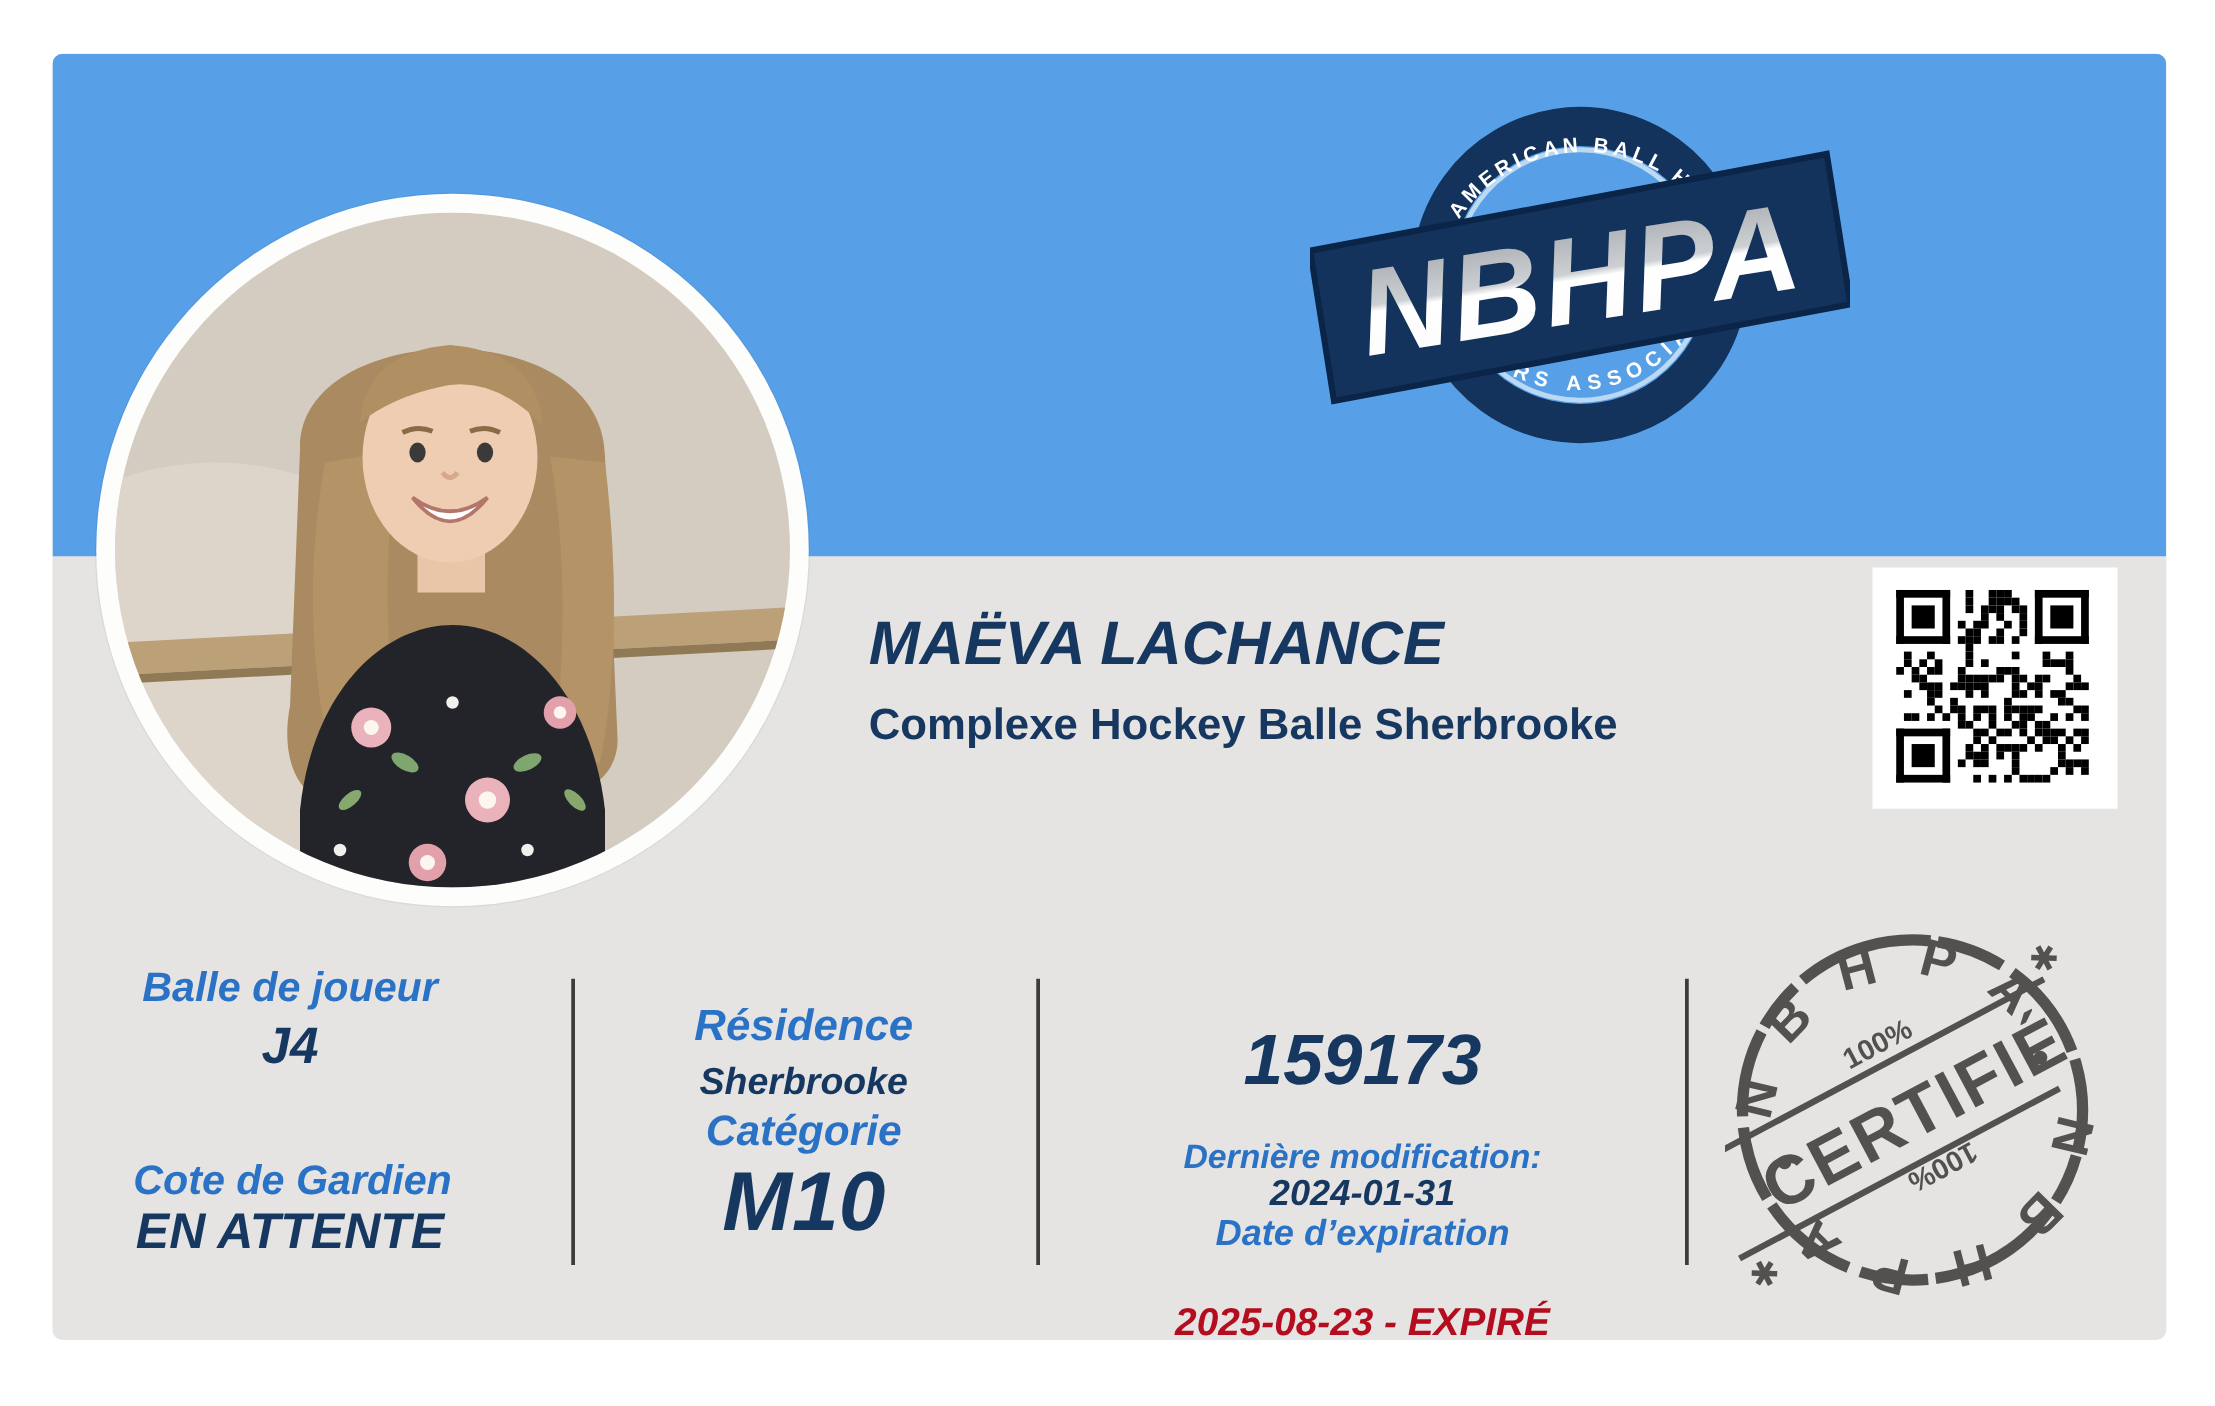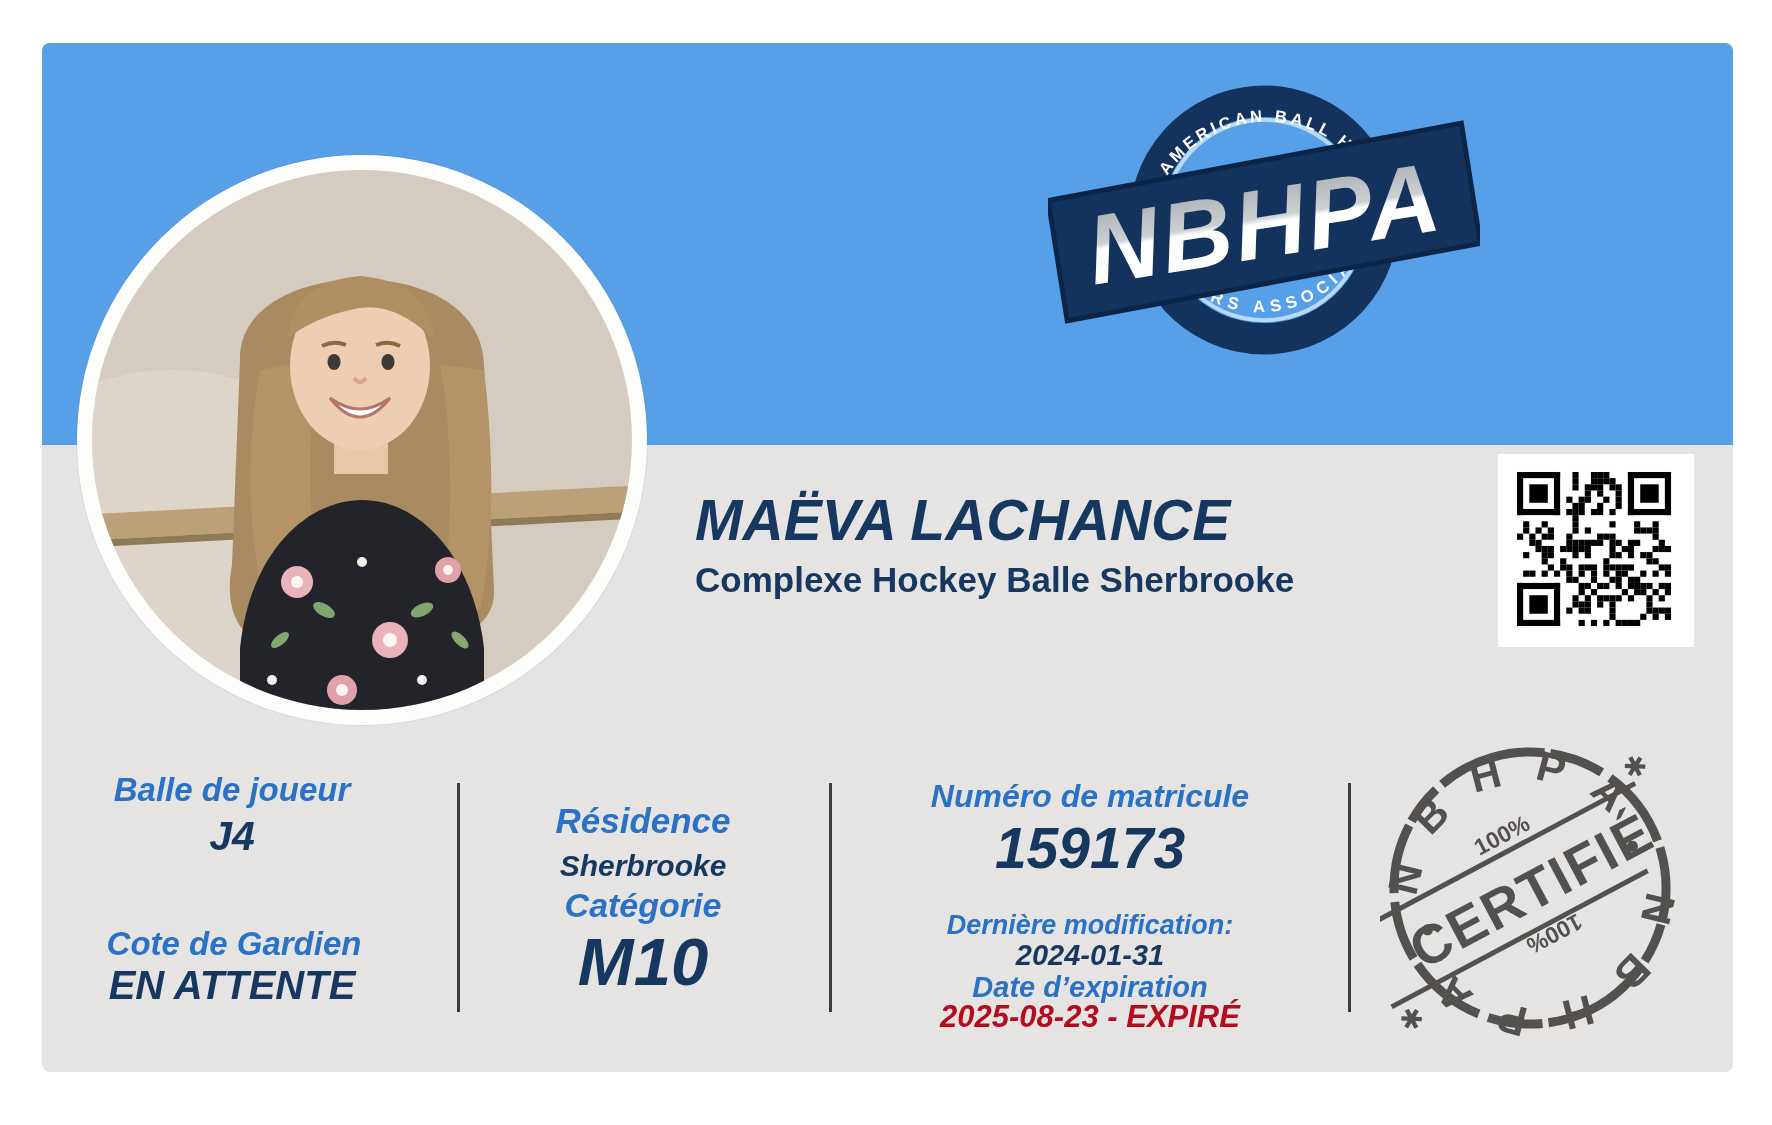--- a/index.html
+++ b/index.html
@@ -4,33 +4,33 @@
 <style>
   html,body{margin:0;padding:0;background:#ffffff;}
   .page{position:relative;width:1772px;height:1125px;background:#ffffff;overflow:hidden;
         font-family:"Liberation Sans",sans-serif;}
   .card{position:absolute;left:42px;top:43px;width:1691px;height:1029px;background:#e5e4e2;
         border-radius:8px;overflow:hidden;}
   .band{position:absolute;left:0;top:0;width:100%;height:402px;background:#57a0e8;}
   .photo-ring{position:absolute;left:35px;top:112px;width:570px;height:570px;border-radius:50%;
         background:#fdfdfc;box-shadow:0 0 0 1px rgba(0,0,0,.05);}
   .photo-ring svg{position:absolute;left:15px;top:15px;border-radius:50%;}
-  .player-name{position:absolute;left:653px;top:444px;font-size:57px;font-weight:800;font-style:italic;
+  .player-name{position:absolute;left:653px;top:444px;font-size:49px;font-weight:800;font-style:italic;
         color:#16375f;white-space:nowrap;letter-spacing:0px;text-align:center;}
   .player-org{position:absolute;left:653px;top:517px;font-size:35px;font-weight:700;
         color:#16375f;white-space:nowrap;}
   .qr-box{position:absolute;left:1456px;top:411px;width:196px;height:193px;background:#ffffff;}
   .qr-box svg{position:absolute;left:17px;top:16px;}
   .divider{position:absolute;top:740px;width:3px;height:229px;background:#3c3c3c;}
   .d1{left:415px;} .d2{left:787px;} .d3{left:1306px;}
   .cell{position:absolute;transform:translateX(-50%);white-space:nowrap;text-align:center;
         font-style:italic;font-weight:700;}
   .lbl{color:#2a72c6;}
   .val{color:#16375f;}
-  .red{color:#b40d1f;}
+  .red{color:#b40d1f;margin-top:41px;}
   .logo{position:absolute;left:1006px;top:19px;}
   .stamp{position:absolute;left:1338px;top:695px;opacity:.88;}
   svg text{font-family:"Liberation Sans",sans-serif;}
 </style>
 </head>
 <body>
 
 <div class="page">
   <div class="card">
 
@@ -320,21 +320,20 @@
     <div class="cell lbl" style="left:190px;top:728px;font-size:33px;">Balle de joueur</div>
     <div class="cell val" style="left:190px;top:770px;font-size:41px;">J4</div>
     <div class="cell lbl" style="left:192px;top:882px;font-size:33px;">Cote de Gardien</div>
     <div class="cell val" style="left:190px;top:920px;font-size:40px;">EN ATTENTE</div>
 
     <div class="cell lbl" style="left:601px;top:758px;font-size:35px;">Résidence</div>
     <div class="cell val" style="left:601px;top:806px;font-size:30px;">Sherbrooke</div>
     <div class="cell lbl" style="left:601px;top:843px;font-size:34px;">Catégorie</div>
     <div class="cell val" style="left:601px;top:880px;font-size:67px;">M10</div>
 
-    <div class="cell lbl" style="left:1048px;top:735px;font-size:32px;">Numéro de matricule</div>
     <div class="cell val" style="left:1048px;top:772px;font-size:57px;">159173</div>
     <div class="cell lbl" style="left:1048px;top:867px;font-size:27px;">Dernière modification:</div>
     <div class="cell val" style="left:1048px;top:896px;font-size:29px;">2024-01-31</div>
     <div class="cell lbl" style="left:1048px;top:928px;font-size:29px;">Date d’expiration</div>
     <div class="cell red" style="left:1048px;top:956px;font-size:31px;">2025-08-23  - EXPIRÉ</div>
 
     <svg class="stamp" width="300" height="300" viewBox="0 0 300 300">
       <defs>
         <path id="stArcTop" d="M 38,156 A 112,112 0 0 1 262,156"></path>
         <path id="stArcBot" d="M 262,156 A 112,112 0 0 1 38,156"></path>

